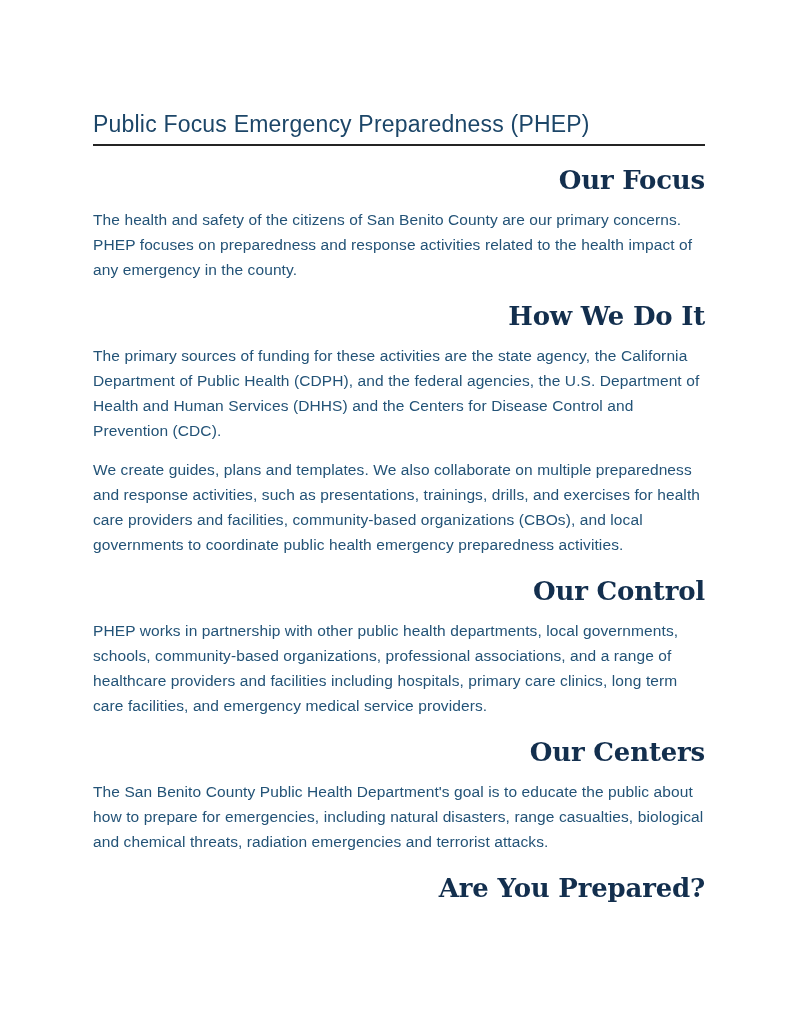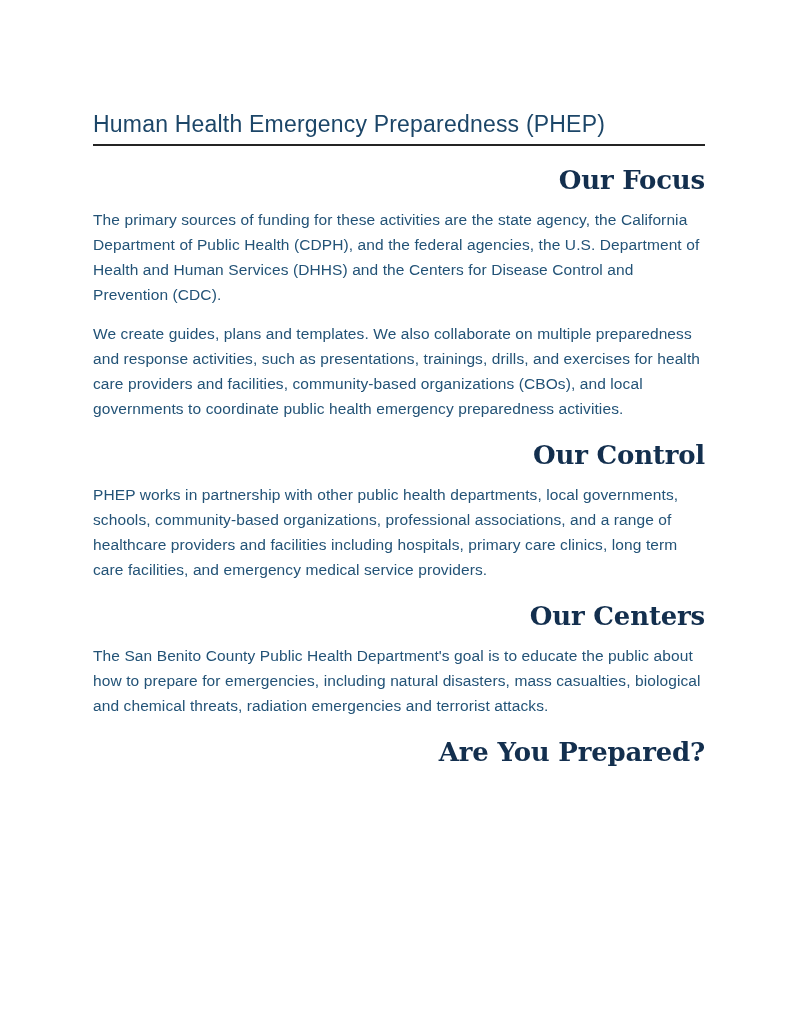--- a/index.html
+++ b/index.html
@@ -43,38 +43,40 @@
     line-height: 25px;
     color: #235377;
     letter-spacing: 0.1px;
   }
 </style>
 </head>
 <body>
 
 <div class="page">
 
-  <h1 class="doc-title">Human Health Emergency Preparedness (PHEP)</h1>
+  <h1 class="doc-title">Public Focus Emergency Preparedness (PHEP)</h1>
 
   <section>
     <h2 class="section-heading">Our Focus</h2>
+    <p class="body-para">The health and safety of the citizens of San Benito County are our primary concerns. PHEP focuses on preparedness and response activities related to the health impact of any emergency in the county.</p>
   </section>
 
   <section>
+    <h2 class="section-heading">How We Do It</h2>
     <p class="body-para">The primary sources of funding for these activities are the state agency, the California Department of Public Health (CDPH), and the federal agencies, the U.S. Department of Health and Human Services (DHHS) and the Centers for Disease Control and Prevention (CDC).</p>
     <p class="body-para">We create guides, plans and templates. We also collaborate on multiple preparedness and response activities, such as presentations, trainings, drills, and exercises for health care providers and facilities, community-based organizations (CBOs), and local governments to coordinate public health emergency preparedness activities.</p>
   </section>
 
   <section>
     <h2 class="section-heading">Our Control</h2>
     <p class="body-para">PHEP works in partnership with other public health departments, local governments, schools, community-based organizations, professional associations, and a range of healthcare providers and facilities including hospitals, primary care clinics, long term care facilities, and emergency medical service providers.</p>
   </section>
 
   <section>
     <h2 class="section-heading">Our Centers</h2>
-    <p class="body-para">The San Benito County Public Health Department's goal is to educate the public about how to prepare for emergencies, including natural disasters, mass casualties, biological and chemical threats, radiation emergencies and terrorist attacks.</p>
+    <p class="body-para">The San Benito County Public Health Department's goal is to educate the public about how to prepare for emergencies, including natural disasters, range casualties, biological and chemical threats, radiation emergencies and terrorist attacks.</p>
   </section>
 
   <section>
     <h2 class="section-heading">Are You Prepared?</h2>
   </section>
 
 </div>
 
 </body></html>

